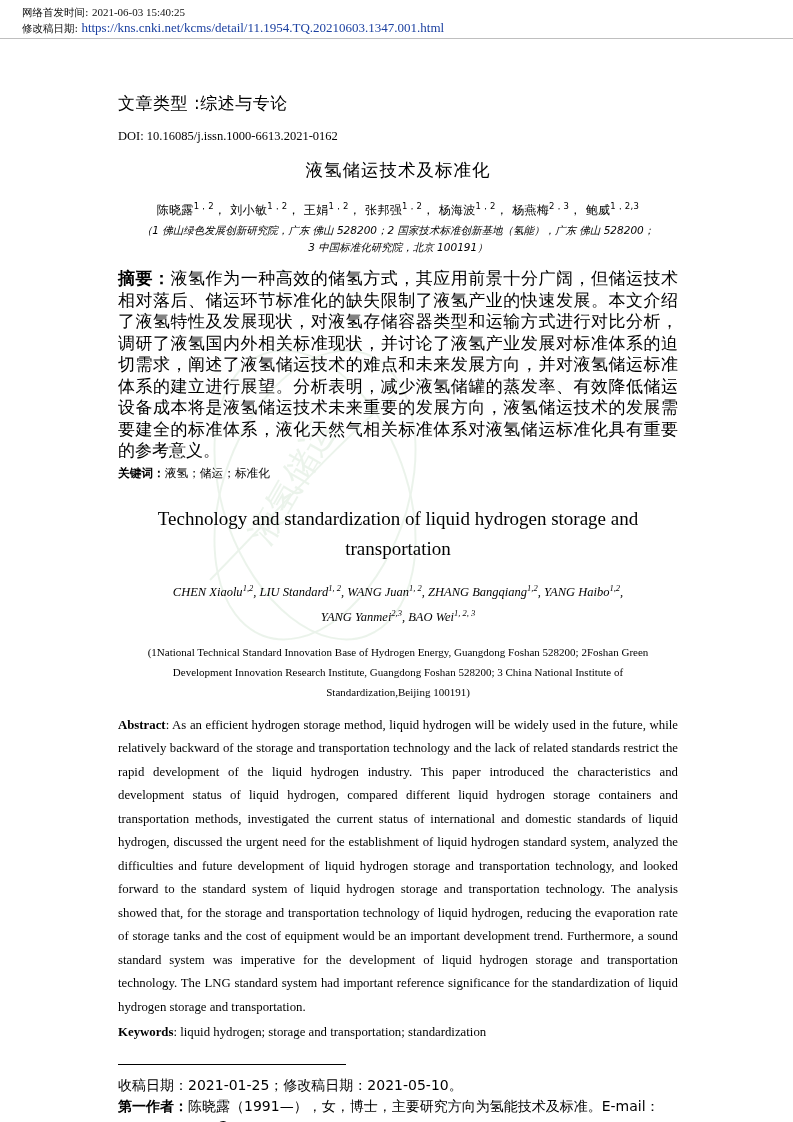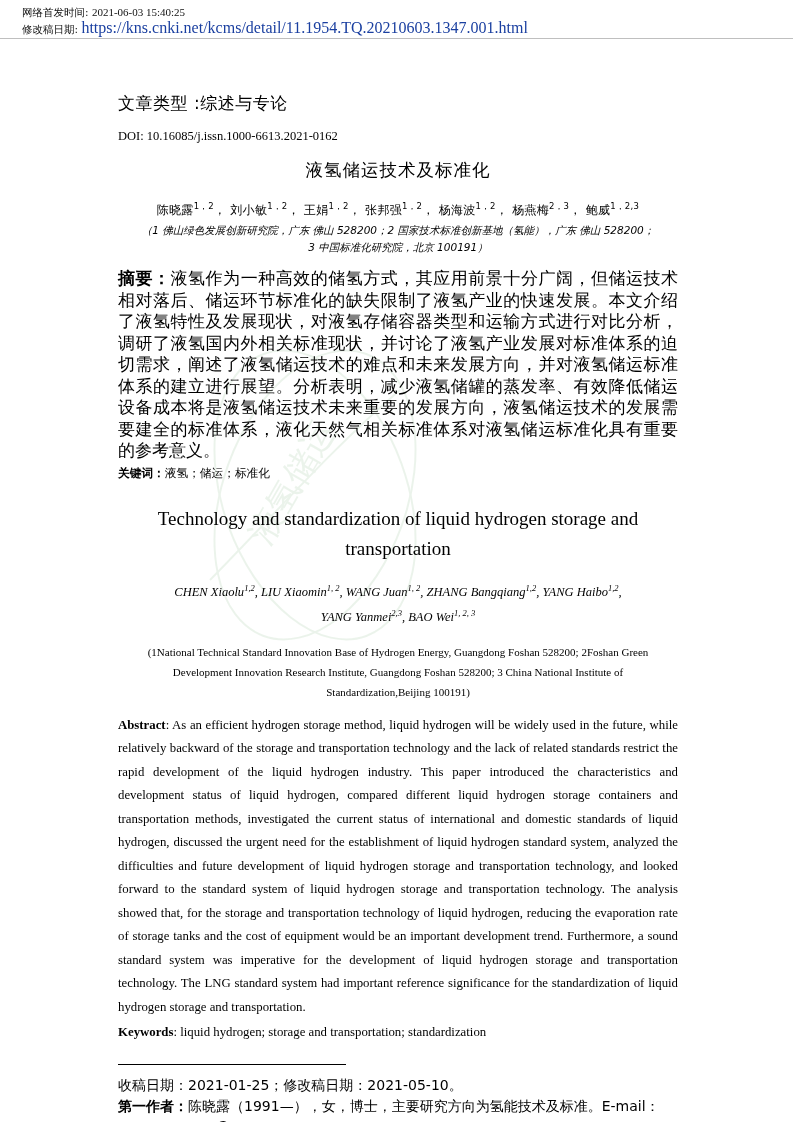--- a/index.html
+++ b/index.html
@@ -42,21 +42,21 @@
     font-size: 10.5px;
     color: #111;
   }
   .cnki-value {
     font-family: "Liberation Serif", serif;
     font-size: 11px;
     color: #111;
   }
   .cnki-url {
     font-family: "Liberation Serif", serif;
-    font-size: 16px;
+    font-size: 13px;
     color: #1a3fa0;
     text-decoration: none;
   }
   .cnki-rule {
     position: absolute;
     top: 38px;
     left: 0;
     width: 793px;
     height: 1px;
     background: #bfbfbf;
@@ -256,21 +256,21 @@
 
     <div class="kw-cn">
       <b>关键词：</b><span>液氢；储运；标准化</span>
     </div>
 
 
     <div class="en-title">Technology and standardization of liquid hydrogen storage and transportation</div>
 
     <div class="en-authors">
       <span><span>CHEN Xiaolu</span><sup>1,2</sup></span>,
-      <span><span>LIU Xiaomin</span><sup>1, 2</sup></span>,
+      <span><span>LIU Standard</span><sup>1, 2</sup></span>,
       <span><span>WANG Juan</span><sup>1, 2</sup></span>,
       <span><span>ZHANG Bangqiang</span><sup>1,2</sup></span>,
       <span><span>YANG Haibo</span><sup>1,2</sup></span>,<br>
       <span><span>YANG Yanmei</span><sup>2,3</sup></span>,
       <span><span>BAO Wei</span><sup>1, 2, 3</sup></span>
     </div>
 
     <div class="en-affil">
       <div>(1National Technical Standard Innovation Base of Hydrogen Energy, Guangdong Foshan 528200; 2Foshan Green</div>
       <div>Development Innovation Research Institute, Guangdong Foshan 528200; 3 China National Institute of</div>

